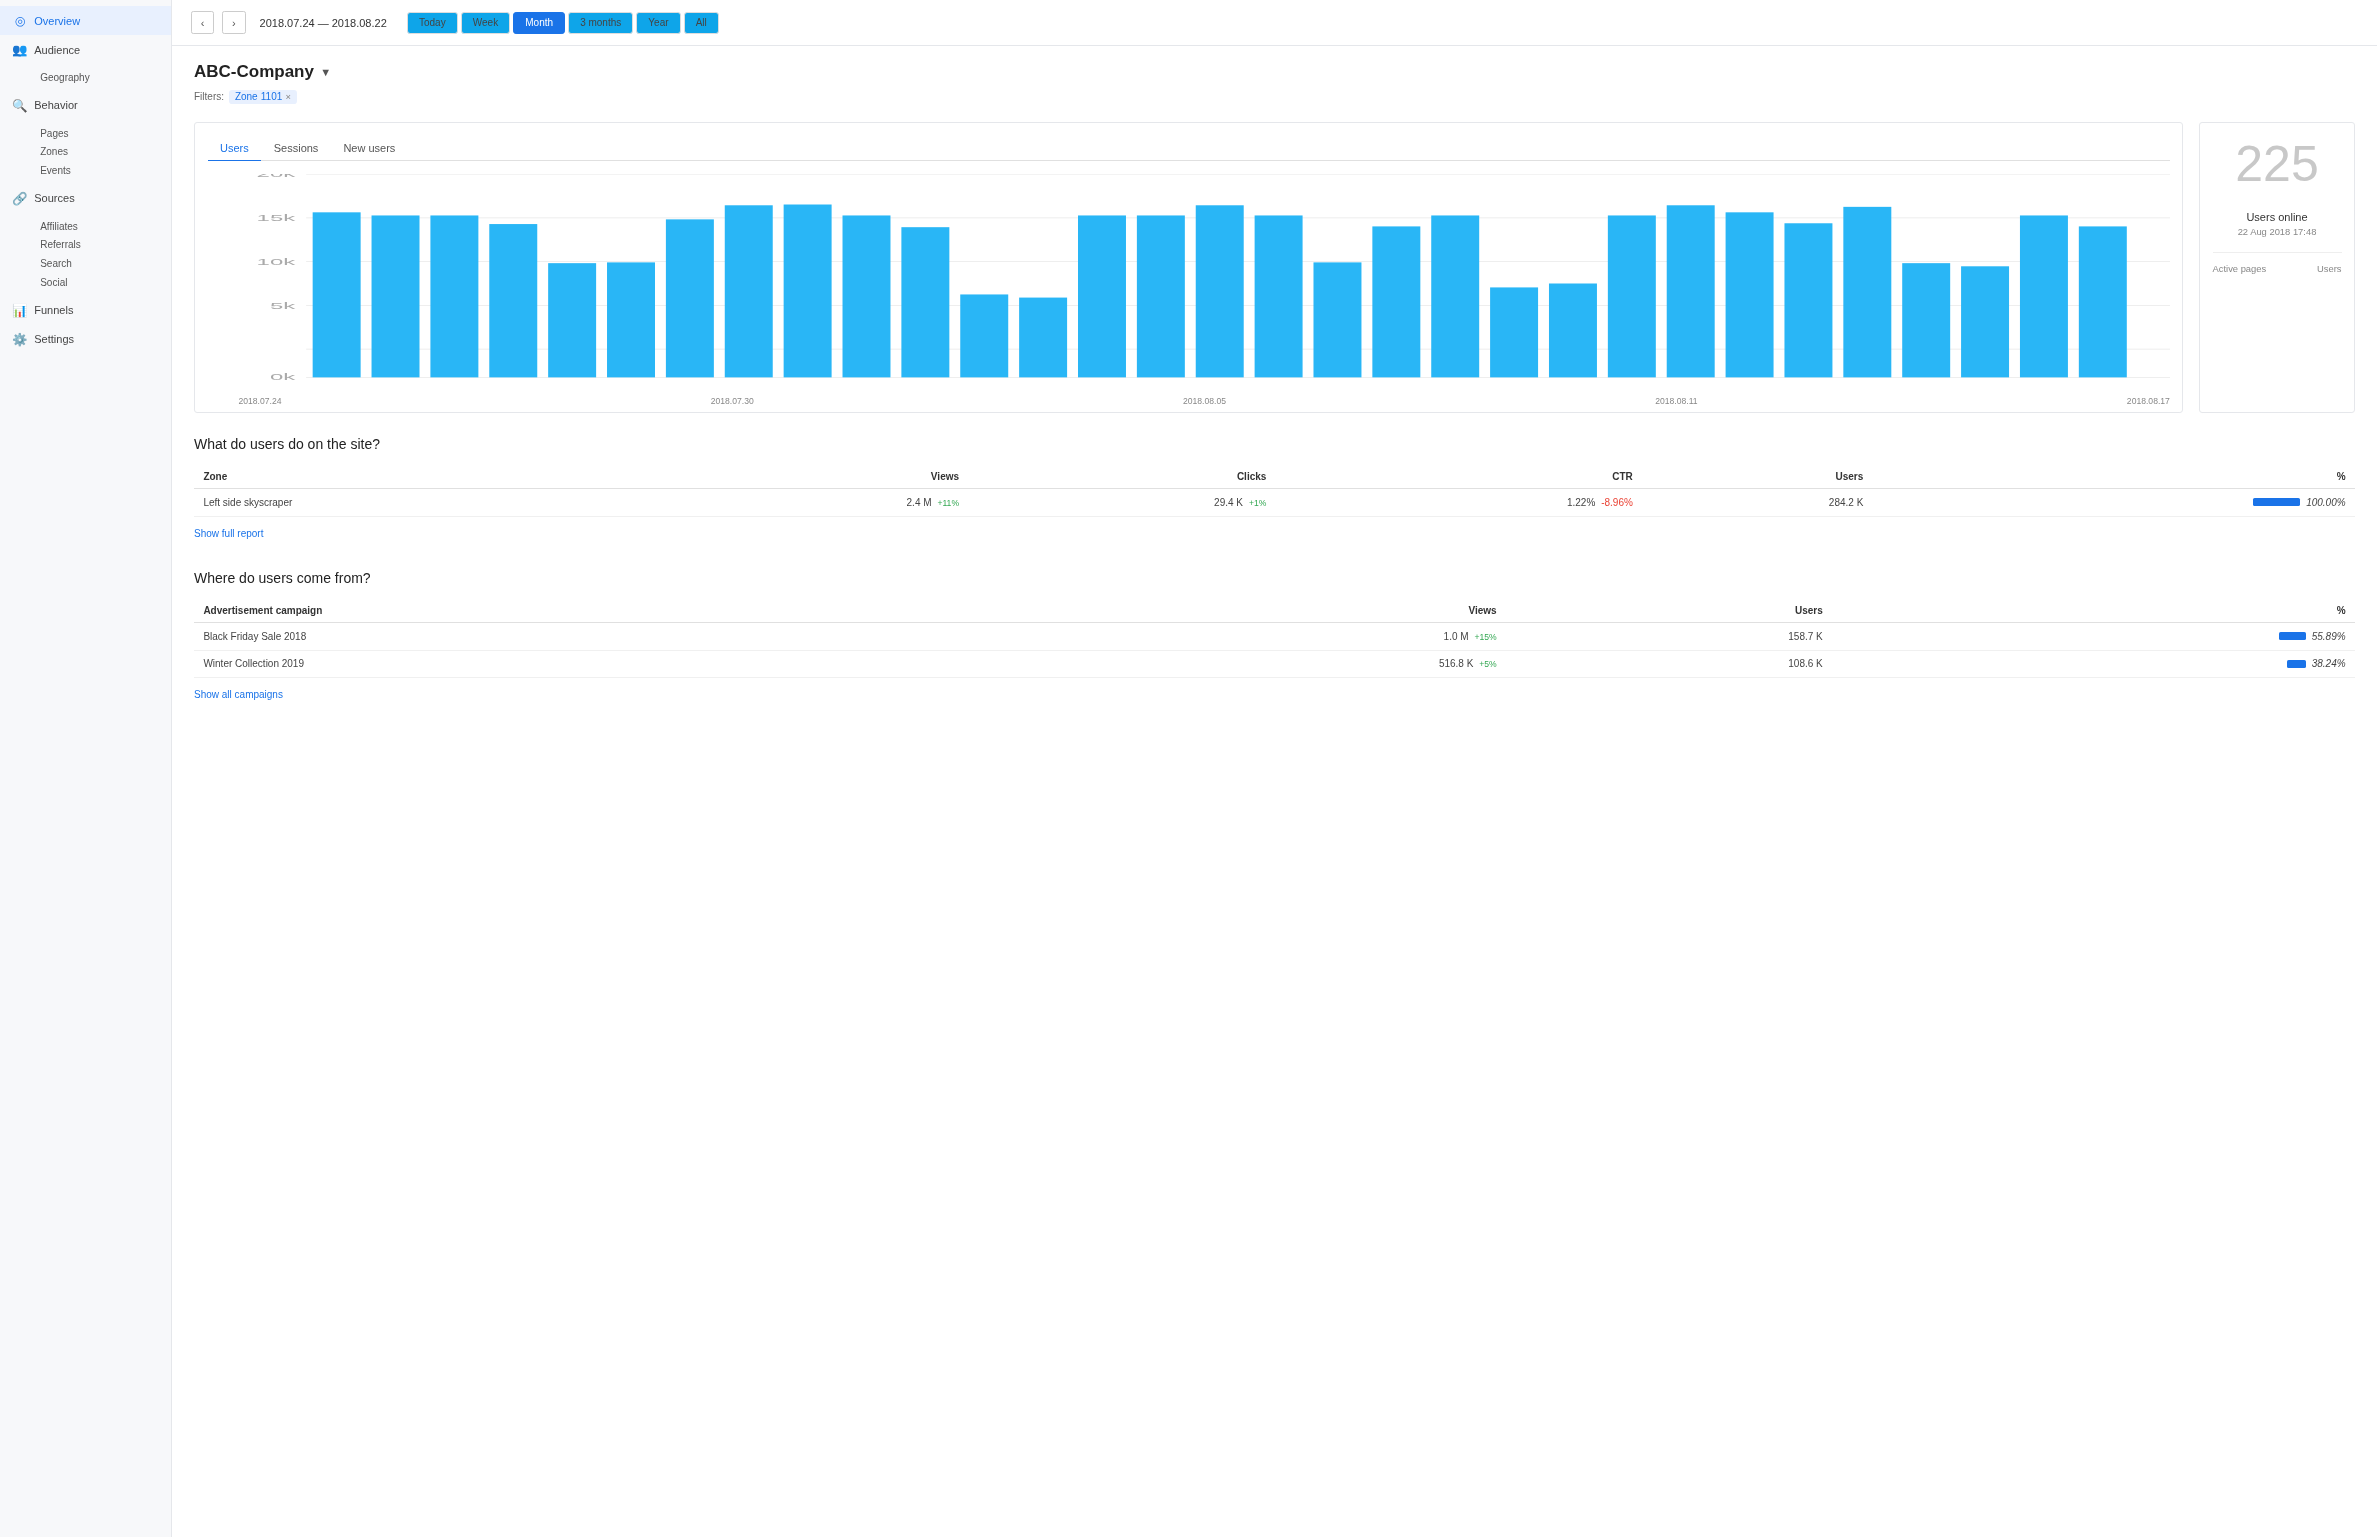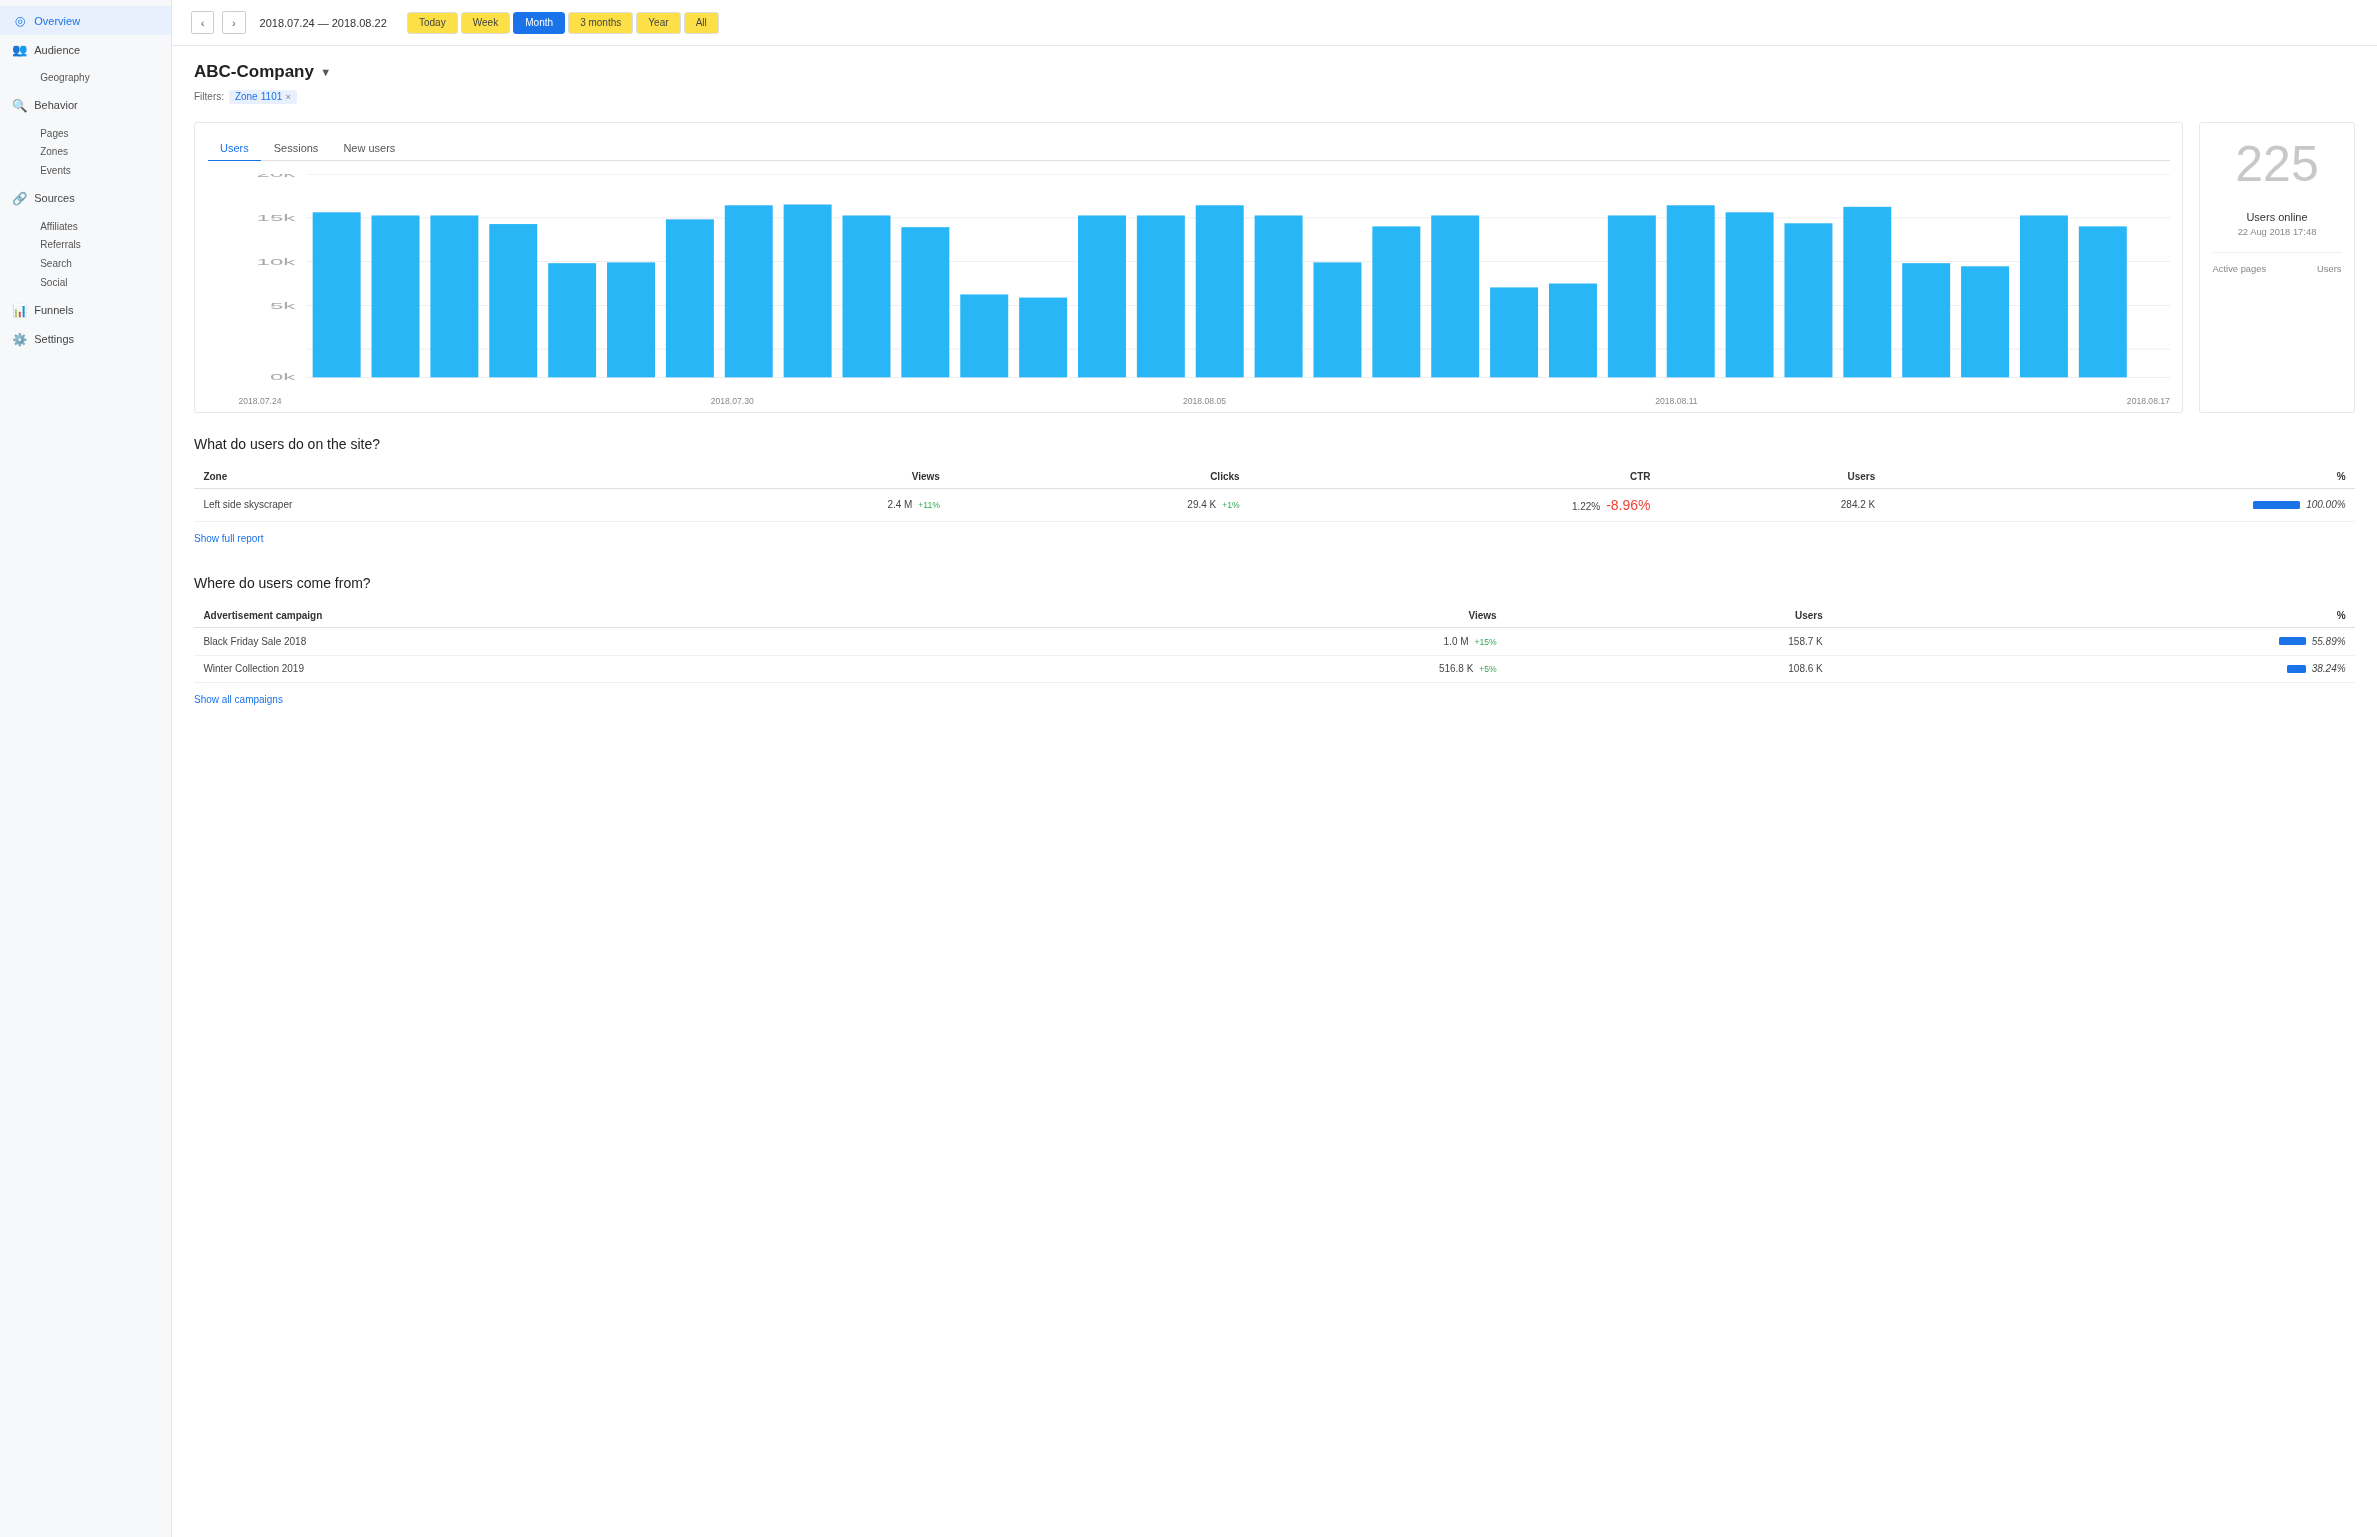--- a/index.html
+++ b/index.html
@@ -14,21 +14,21 @@
     .sidebar-sub-item { padding: 3.9px 6.2px; cursor: pointer; color: #555; font-size: 10px; }
 
     
     .main { flex: 1; overflow-y: auto; padding: 0; display: flex; flex-direction: column; }
 
     
     .toolbar { display: flex; align-items: center; gap: 7.8px; padding: 11px 19px; border-bottom: 0.8px solid #e5e7eb; background: #fff; }
     .nav-btn { width: 23.4px; height: 23.4px; border: 0.8px solid #ccc; background: #fff; cursor: pointer; display: flex; align-items: center; justify-content: center; border-radius: 2.3px; font-size: 11px; color: #555; }
     .date-range { font-size: 11px; color: #333; margin: 0 6.2px; white-space: nowrap; }
     .period-btns { display: flex; gap: 3.1px; margin-left: 6.2px; }
-    .period-btn { padding: 4.7px 11px; border: 0.8px solid #ddd; background: #fde047; border-radius: 3.1px; cursor: pointer; font-size: 10px; color: #444; }
+    .period-btn { padding: 4.7px 11px; border: 0.8px solid #ddd; background: #0ea5e9; border-radius: 3.1px; cursor: pointer; font-size: 10px; color: #444; }
     .period-btn.active { background: #1a73e8; color: #fff; border-color: #1a73e8; }
 
     
     .content { padding: 15.6px 22px; flex: 1; }
 
     
     .company-header { display: flex; align-items: center; gap: 6.2px; margin-bottom: 7.8px; }
     .company-title { font-size: 17px; font-weight: 600; color: #222; }
     .dropdown-arrow { color: #555; font-size: 11px; cursor: pointer; }
     .filters-row { display: flex; align-items: center; gap: 4.7px; margin-bottom: 18px; font-size: 10px; color: #666; }
@@ -53,21 +53,21 @@
     .active-pages-header { width: 100%; display: flex; justify-content: space-between; font-size: 9.4px; color: #888; border-top: 0.8px solid #eee; padding-top: 9.4px; }
 
     
     .section-title { font-size: 14px; font-weight: 500; color: #222; margin-bottom: 12.5px; }
     .data-table { width: 100%; border-collapse: collapse; margin-bottom: 7.8px; }
     .data-table th { font-size: 10px; font-weight: 600; color: #333; padding: 6.2px 9.4px; text-align: left; border-bottom: 0.8px solid #e0e0e0; }
     .data-table th.right { text-align: right; }
     .data-table td { font-size: 10px; color: #444; padding: 7.8px 9.4px; border-bottom: 0.8px solid #f0f0f0; }
     .data-table td.right { text-align: right; }
     .badge-green { color: #34a853; font-size: 8.6px; margin-left: 3.1px; }
-    .badge-red { color: #ea4335; font-size: 14px; margin-left: 3.1px; }
+    .badge-red { color: #ea4335; font-size: 10px; margin-left: 3.1px; }
     .progress-bar-wrap { display: flex; align-items: center; gap: 6.2px; justify-content: flex-end; font-style: italic; }
     .progress-bar { height: 7.8px; background: #1a73e8; border-radius: 1.6px; display: inline-block; }
     .show-link { color: #1a73e8; font-size: 10px; cursor: pointer; text-decoration: none; display: inline-block; margin-top: 3.1px; margin-bottom: 12.5px; }
 
     .section-block { margin-bottom: 19px; }
   </style>
 </head>
 <body>
 
 <div class="sidebar">

